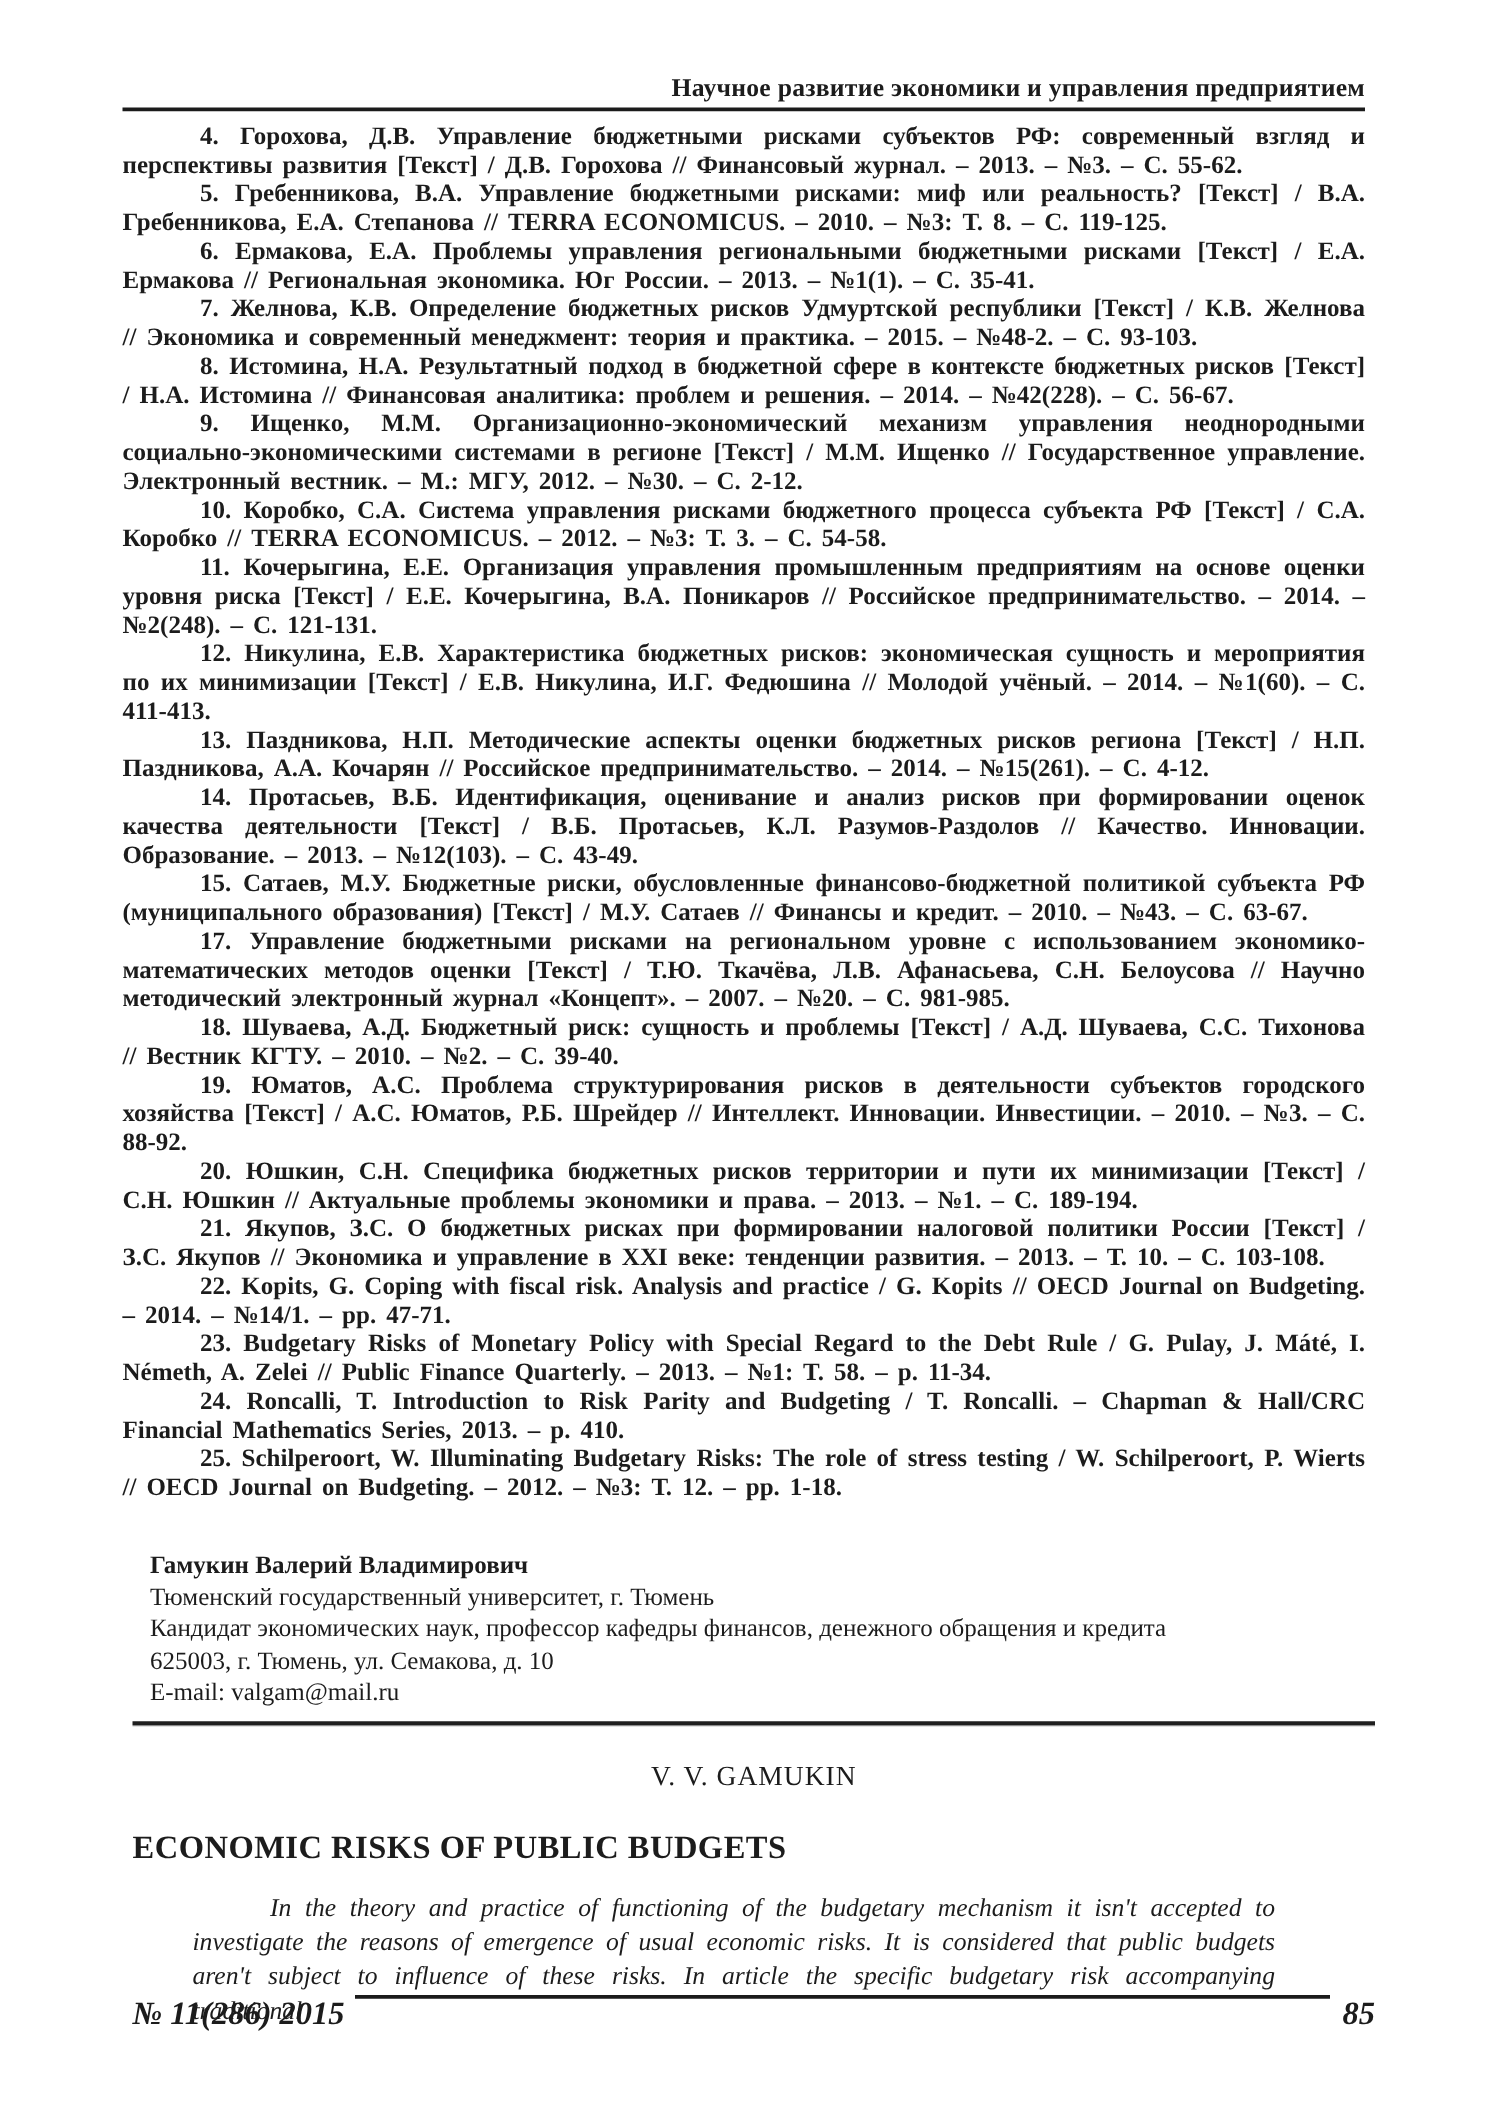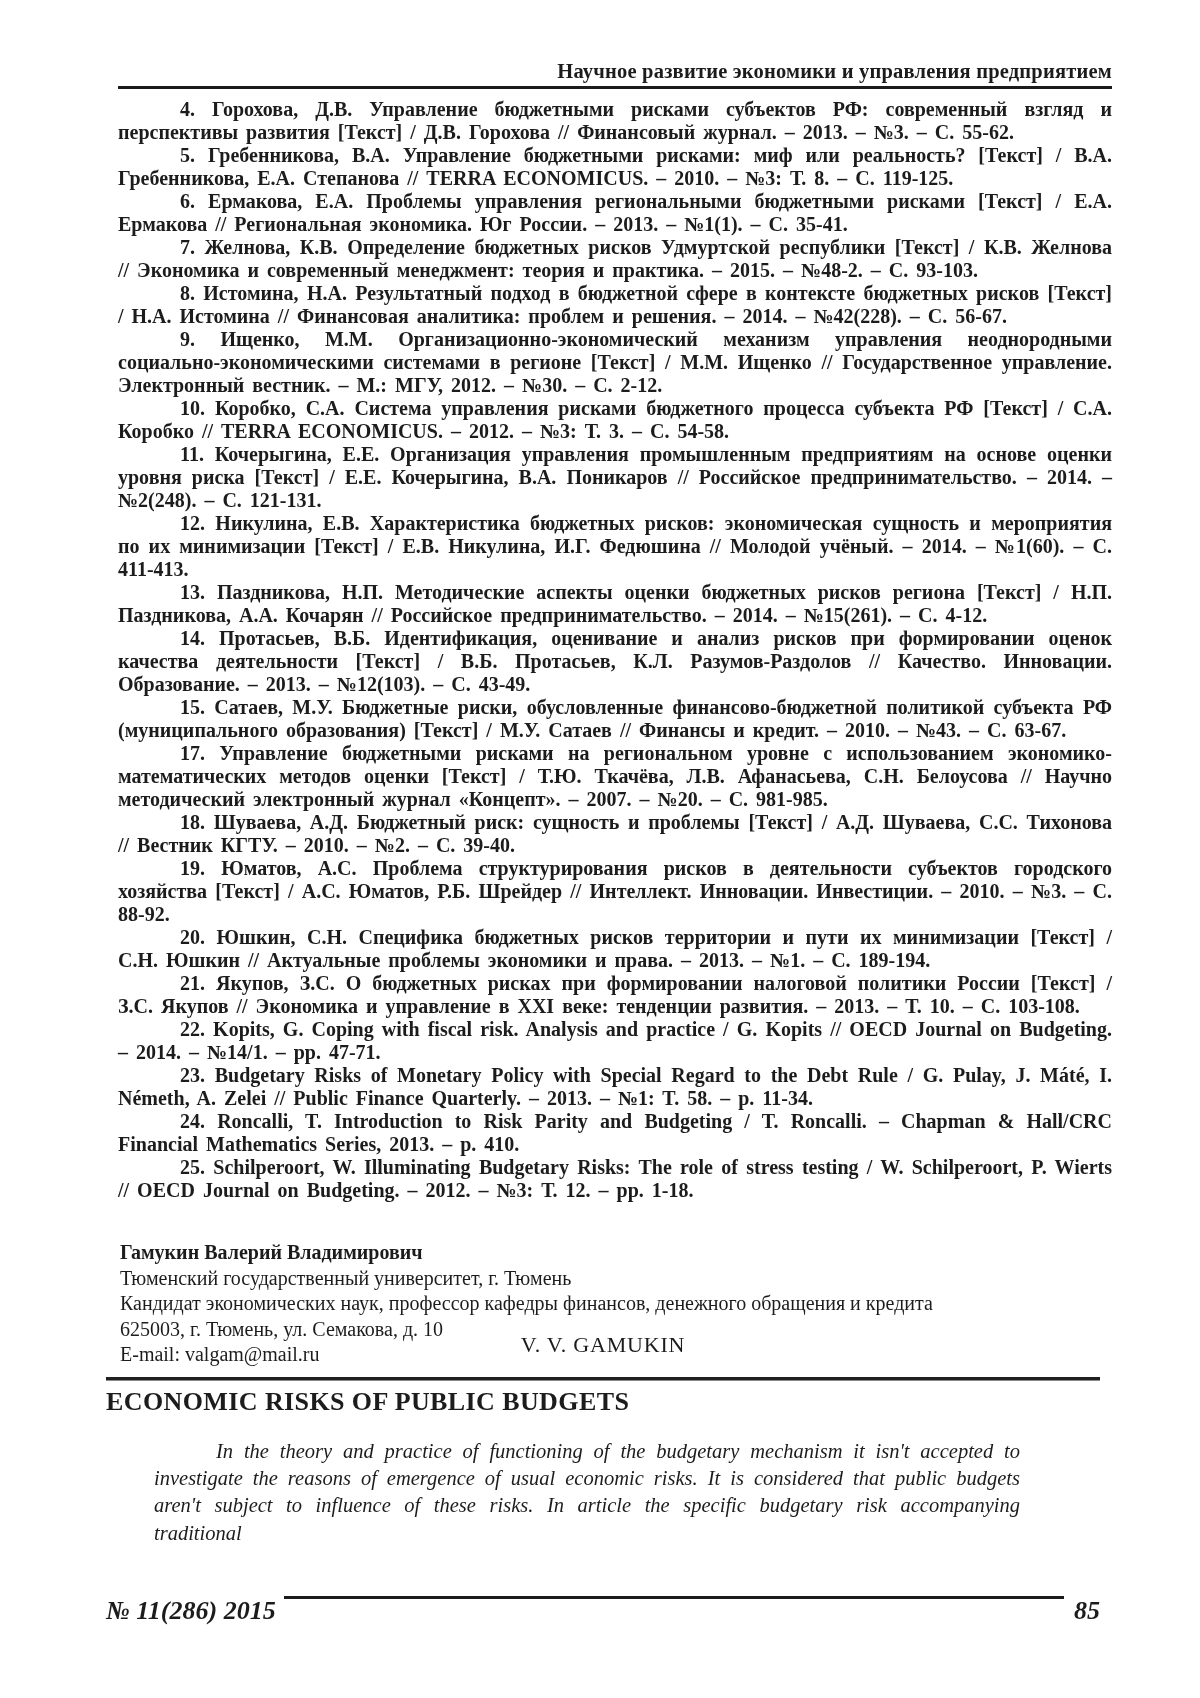--- a/index.html
+++ b/index.html
@@ -8,21 +8,21 @@
     width: 1200px;
     height: 1698px;
     margin: 0 auto;
     background: #ffffff;
     color: #1c1c1c;
     font-family: "Liberation Serif", "DejaVu Serif", serif;
     overflow: hidden;
   }
   .content {
     position: absolute;
-    left: 118px;
+    left: 98px;
     width: 994px;
     top: 0;
   }
   .page-header {
     margin-top: 60px;
     padding-bottom: 3px;
     border-bottom: 3px solid #1b1b1b;
     text-align: right;
     font-weight: bold;
     font-size: 20.5px;
@@ -52,21 +52,21 @@
     left: 106px;
     width: 994px;
     top: 1377px;
     height: 4px;
     background: linear-gradient(#1f1f1f 70%, #8a8a8a 70%);
   }
   .english-section {
     position: absolute;
     left: 106px;
     width: 994px;
-    top: 1332px;
+    top: 1408px;
   }
   .eng-author {
     text-align: center;
     font-size: 22px;
     letter-spacing: 0.8px;
   }
   .eng-title {
     margin-top: 29px;
     text-align: left;
     font-weight: bold;

